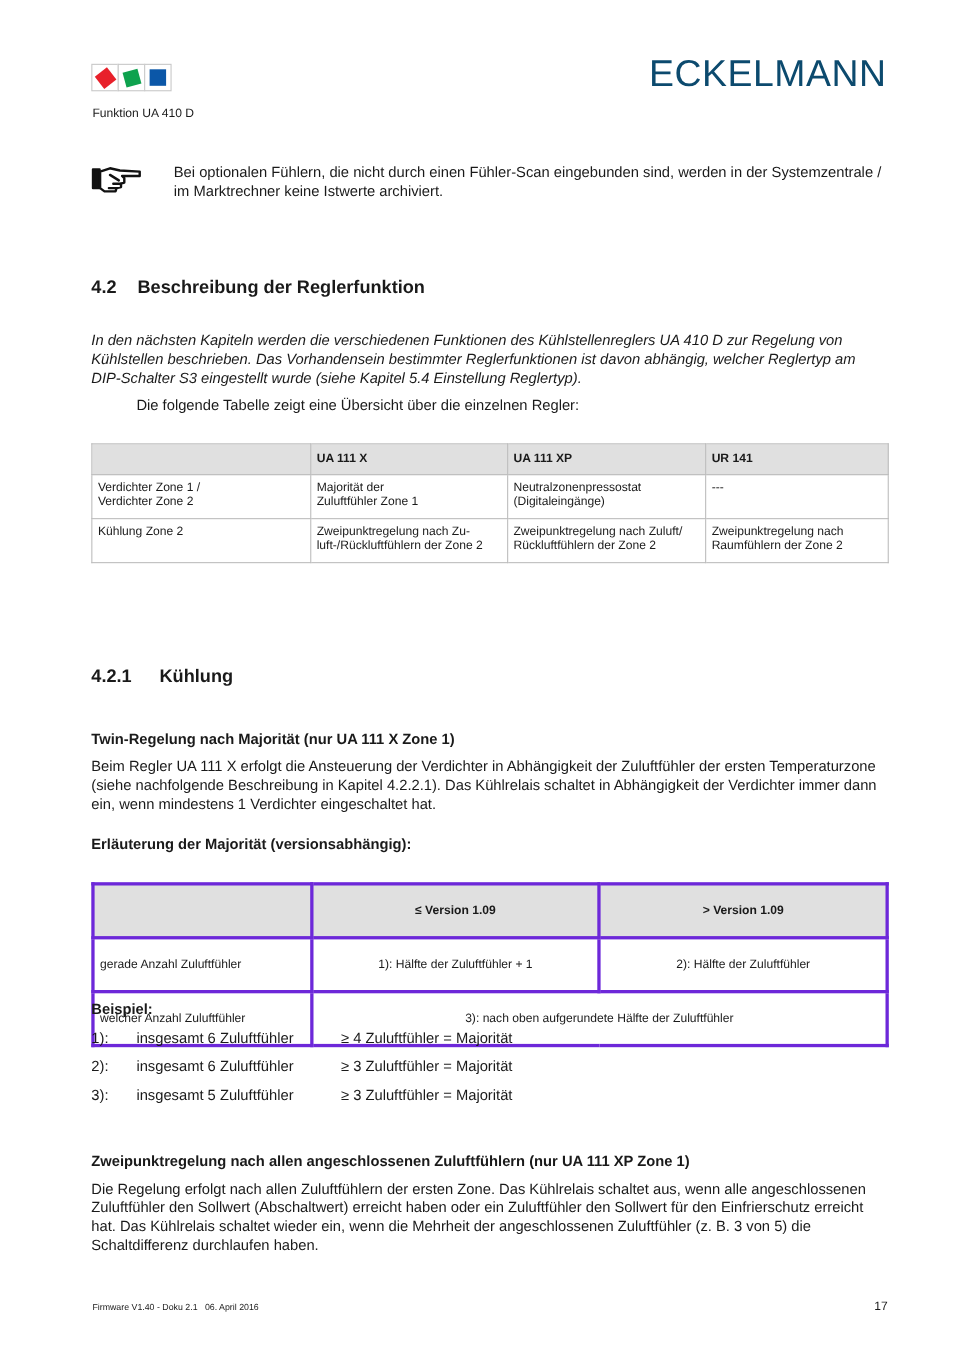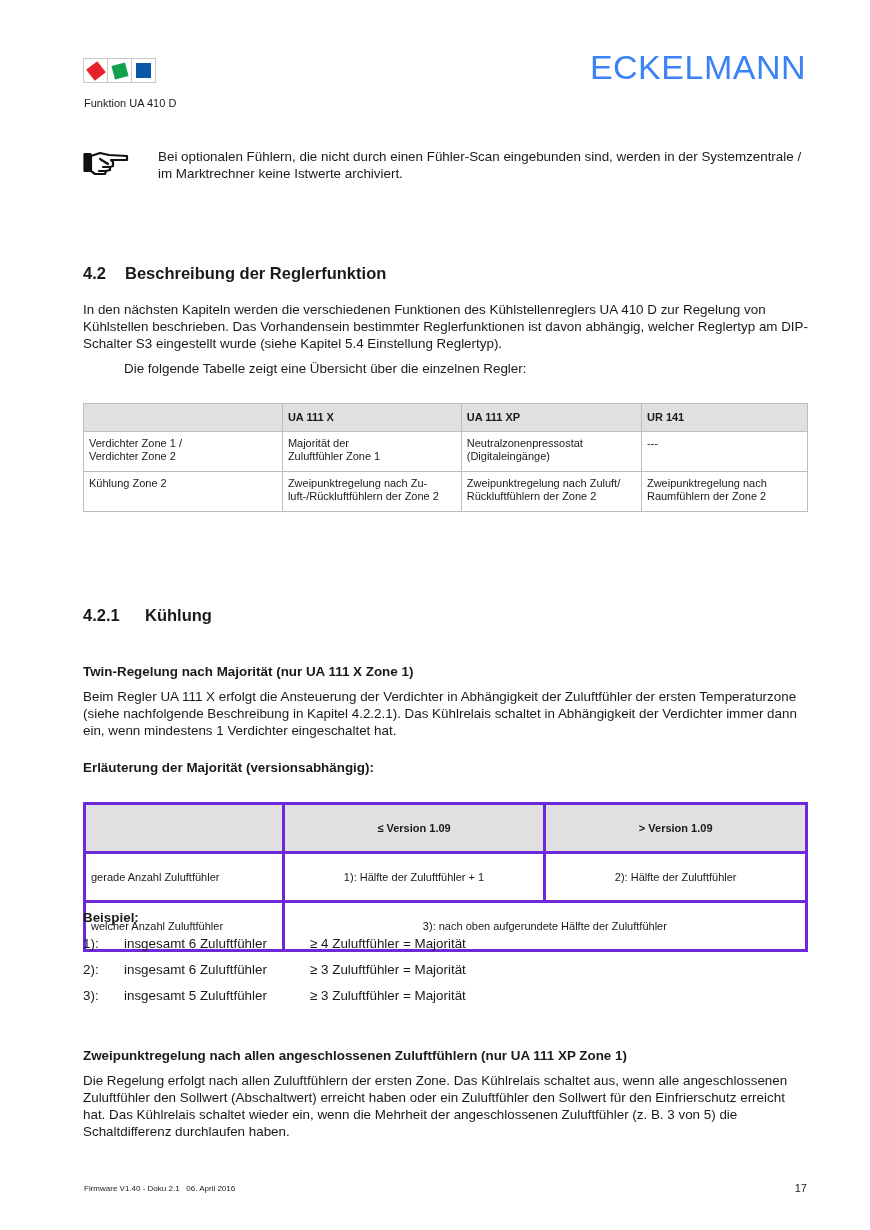--- a/index.html
+++ b/index.html
@@ -5,27 +5,27 @@
   html, body { margin: 0; padding: 0; background: #ffffff; }
   body { width: 870px; height: 1230px; position: relative; font-family: "Liberation Sans", sans-serif; color: #1a1a1a; overflow: hidden; }
   .abs { position: absolute; }
 
   
   .logo { left: 83px; top: 58px; display: flex; }
   .logo .cell { width: 23px; height: 23px; border: 1px solid #c8c8c8; margin-right: -1px; display: flex; align-items: center; justify-content: center; background: #fff; }
   .logo .red { width: 14px; height: 14px; background: #e8202a; transform: rotate(-38deg); }
   .logo .green { width: 14px; height: 14px; background: #0ea24e; transform: rotate(-15deg); }
   .logo .blue { width: 15px; height: 15px; background: #0b57a8; }
-  .brand { right: 64px; top: 48px; font-size: 34px; letter-spacing: 0.5px; color: #3b82f6; font-weight: normal; margin-left: 24px; }
+  .brand { right: 64px; top: 48px; font-size: 34px; letter-spacing: 0.5px; color: #0c4a6e; font-weight: normal; margin-left: 24px; }
   .subhead { left: 84px; top: 97px; font-size: 11px; color: #1a1a1a; }
 
   .note-icon { left: 83px; top: 150px; width: 46px; height: 26px; }
   .note-text { left: 158px; top: 148px; width: 650px; font-size: 13.4px; line-height: 17px; }
 
-  .h2 { left: 83px; top: 264px; font-size: 16.5px; font-weight: bold; }
+  .h2 { left: 83px; top: 252px; font-size: 16.5px; font-weight: bold; }
   .h2 .num { display: inline-block; width: 42px; }
   .h3 { left: 83px; top: 606px; font-size: 16.5px; font-weight: bold; }
   .h3 .num { display: inline-block; width: 62px; }
 
   .p { left: 83px; width: 725px; font-size: 13.4px; line-height: 17px; }
   .bold { font-weight: bold; }
 
   table { border-collapse: collapse; font-size: 11px; }
   .t1 { left: 83px; top: 403px; width: 725px; }
   .t1 td, .t1 th { border: 1px solid #bdbdbd; vertical-align: top; text-align: left; padding: 5px 5px 4px 5px; line-height: 13px; }
@@ -68,21 +68,21 @@
     <rect x="1.5" y="4" width="6" height="17" fill="#111"></rect>
     <path d="M8 6 L17 3 L26 5 L44 6 L44 10 L28 10 L30 12 L30 16 L27 17 L27 20 L23 21 L22 24 L12 24 L8 21 Z"></path>
     <path d="M17 9 L25 14 M20 17 L27 17 M16 21 L23 21"></path>
   </g>
 </svg>
 <div class="abs note-text">Bei optionalen Fühlern, die nicht durch einen Fühler-Scan eingebunden sind, werden in der Systemzentrale / im Marktrechner keine Istwerte archiviert.</div>
 
 <div class="abs h2">
   <span class="num">4.2</span><span>Beschreibung der Reglerfunktion</span>
 </div>
-<div class="abs p" style="top:301px;">In den nächsten Kapiteln werden die verschiedenen Funktionen des Kühlstellenreglers UA 410 D zur Regelung von Kühlstellen beschrieben. Das Vorhandensein bestimmter Reglerfunktionen ist davon abhängig, welcher Reglertyp am DIP-Schalter S3 eingestellt wurde (siehe Kapitel 5.4 Einstellung Reglertyp).</div>
+<div class="abs p" style="top:301px;font-style:italic;">In den nächsten Kapiteln werden die verschiedenen Funktionen des Kühlstellenreglers UA 410 D zur Regelung von Kühlstellen beschrieben. Das Vorhandensein bestimmter Reglerfunktionen ist davon abhängig, welcher Reglertyp am DIP-Schalter S3 eingestellt wurde (siehe Kapitel 5.4 Einstellung Reglertyp).</div>
 <div class="abs p" style="top:360px;margin-left:41px;">Die folgende Tabelle zeigt eine Übersicht über die einzelnen Regler:</div>
 
 <table class="abs t1">
   <thead>
     <tr>
       <th class="c0"></th>
       <th class="c1">UA 111 X</th>
       <th class="c2">UA 111 XP</th>
       <th class="c3">UR 141</th>
     </tr>

